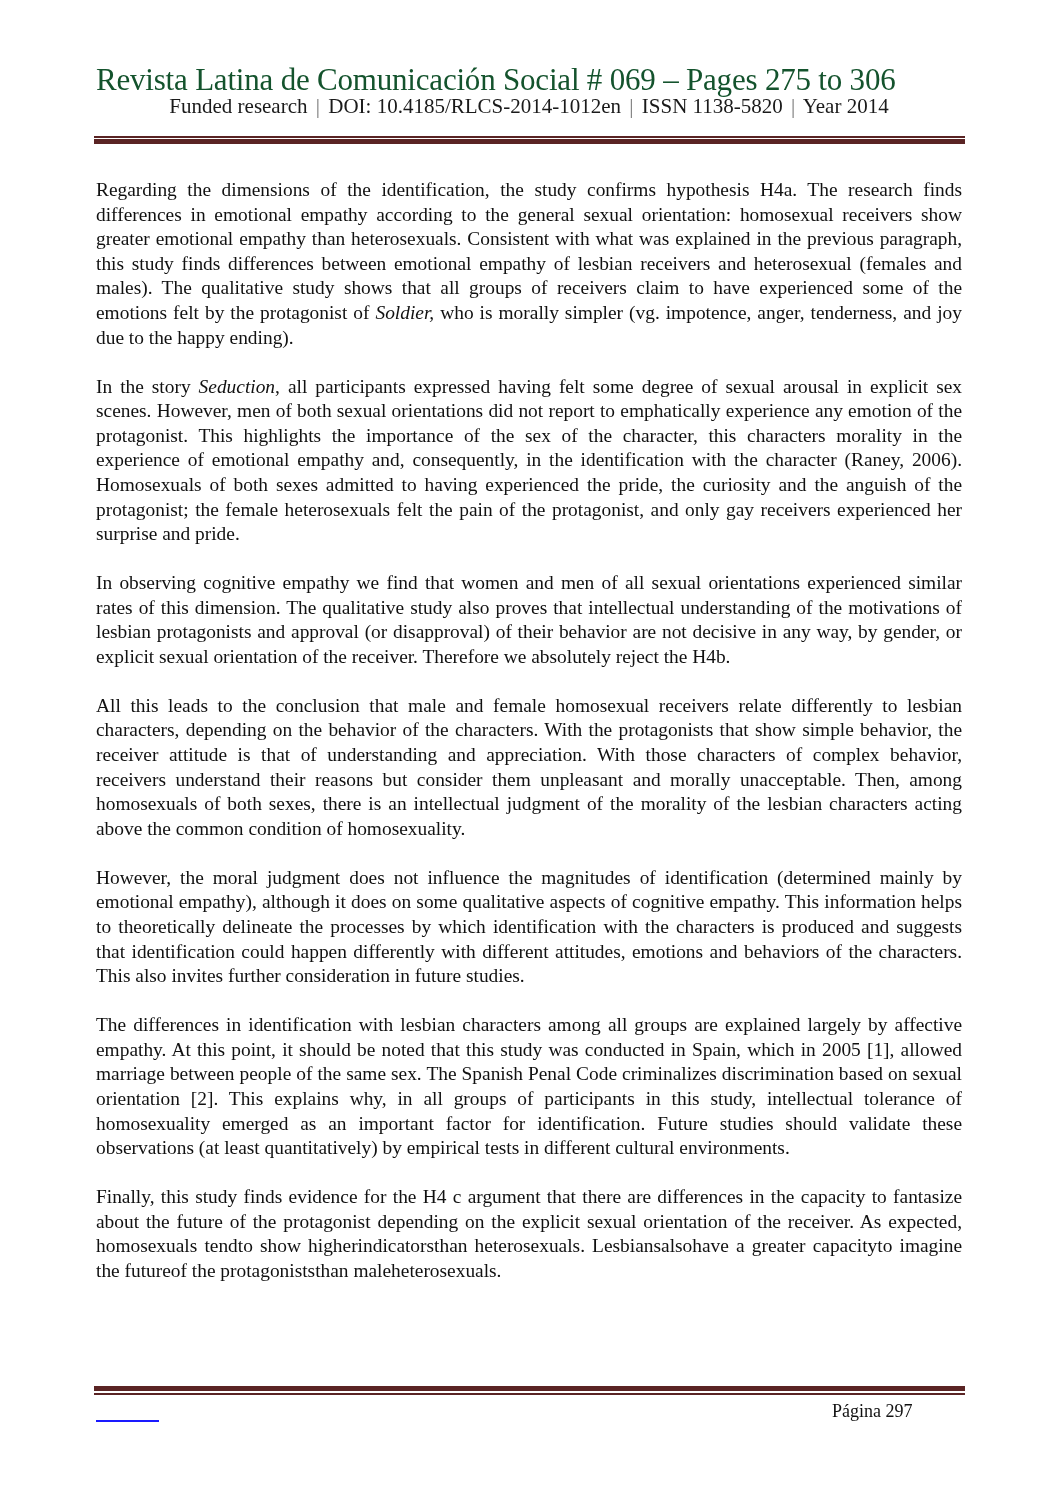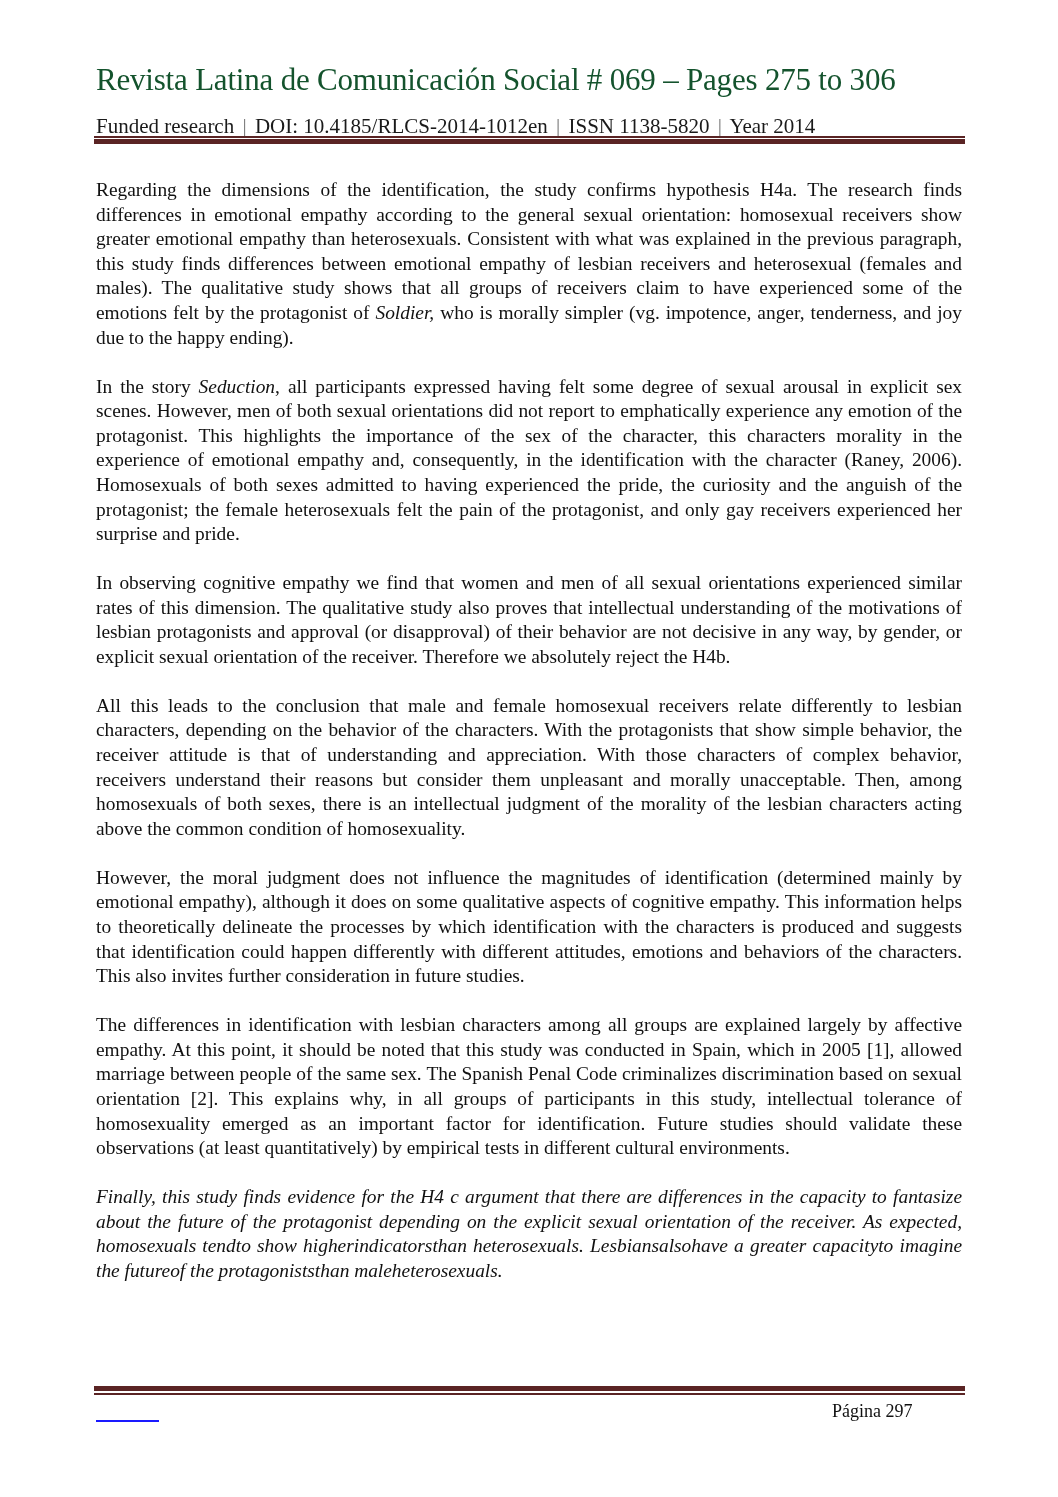--- a/index.html
+++ b/index.html
@@ -18,23 +18,23 @@
       width: 870px;
       font-size: 31px;
       line-height: 40px;
       color: #14532d;
       white-space: nowrap;
       letter-spacing: -0.2px;
     }
     .header-sub {
       position: absolute;
       left: 96px;
-      top: 112px;
+      top: 92px;
       width: 866px;
-      text-align: left;
+      text-align: center;
       font-size: 21px;
       line-height: 28px;
       color: #1a1a1a;
       white-space: nowrap;
     }
     .header-sub .sep { color: #777777; padding: 0 3px; }
     .rule { position: absolute; left: 94px; width: 871px; background: #5a2424; }
     .rule.thin-top { top: 136px; height: 2px; }
     .rule.thick-top { top: 139px; height: 5px; }
     .rule.thick-bot { top: 1386px; height: 5px; }
@@ -43,21 +43,21 @@
     .body-text {
       position: absolute;
       left: 96px;
       top: 178px;
       width: 866px;
       font-size: 19.4px;
       line-height: 24.6px;
       text-align: justify;
     }
     .body-text p { margin: 0 0 24.4px 0; }
-    .body-text p:last-child { margin-bottom: 17px; font-style: italic; }
+    .body-text p:last-child { margin-bottom: 17px; }
     .body-text em { }
 
     .footer-link {
       position: absolute;
       left: 96px;
       top: 1397px;
       font-size: 21px;
       line-height: 28px;
       color: #1a1aff;
       text-decoration: underline;

